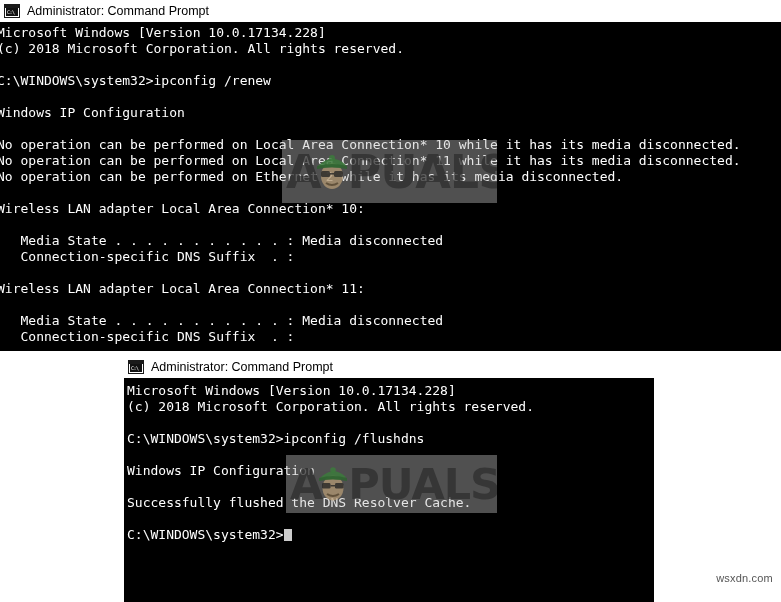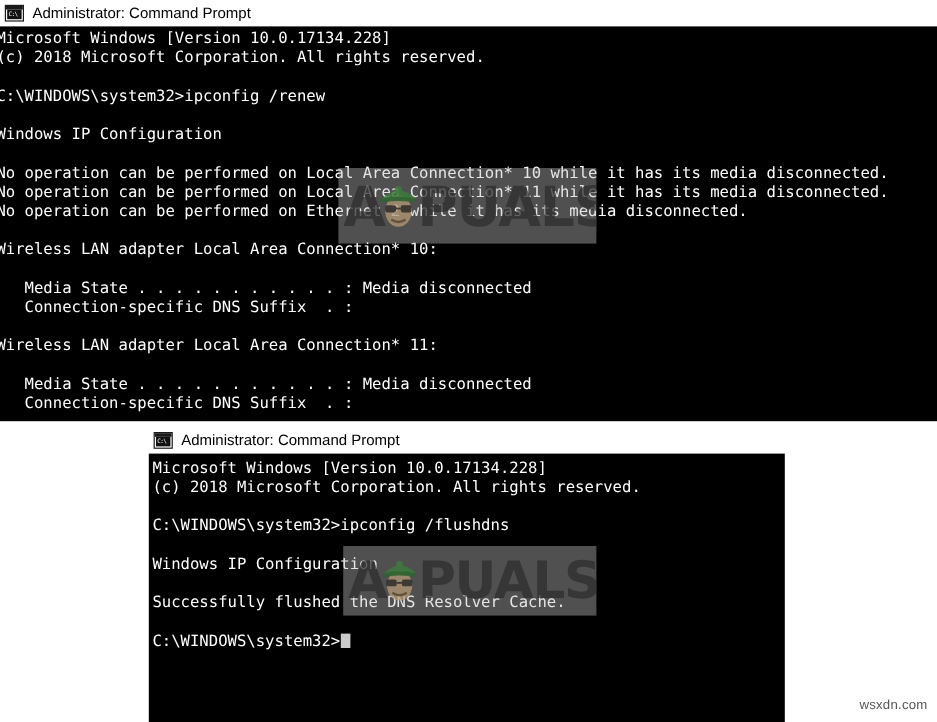--- a/index.html
+++ b/index.html
@@ -178,21 +178,21 @@
     height: 58px;
   }
   #watermark-bottom .wm-a { font-size: 43px; }
   #watermark-bottom .wm-text { font-size: 43px; }
   #watermark-bottom .mascot { width: 38px; height: 44px; margin-left: -9px; margin-right: -4px; }
 
   
   #footer-credit {
     position: absolute;
     right: 8px;
-    bottom: 8px;
+    bottom: 18px;
     font-family: "Liberation Sans", sans-serif;
     font-size: 11px;
     color: #555555;
     letter-spacing: 0.2px;
   }
 </style>
 </head>
 <body>
 
 <div id="root">

